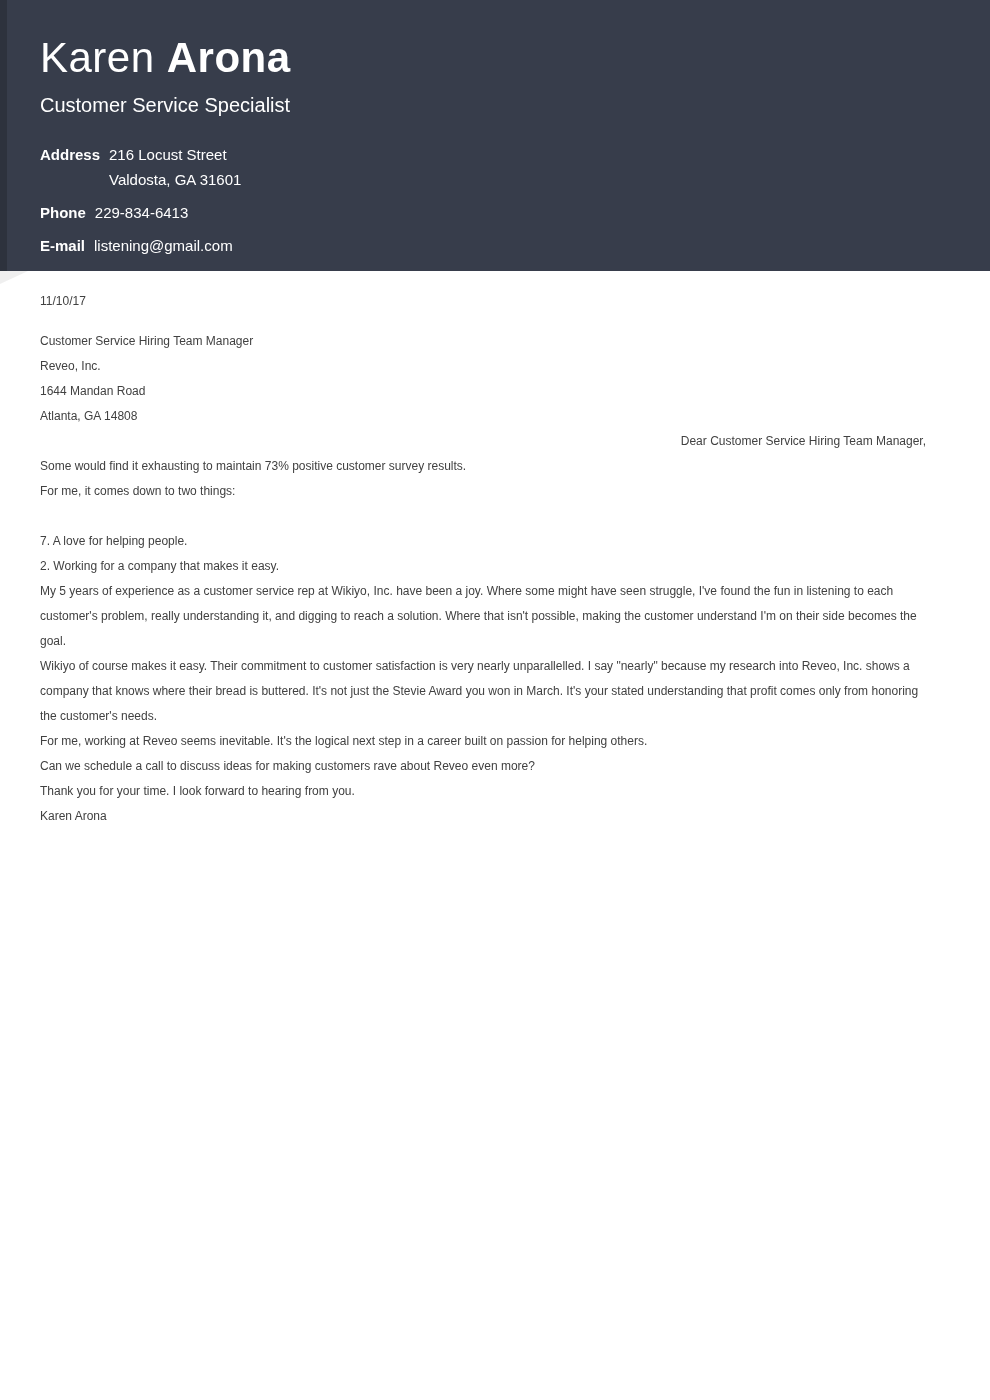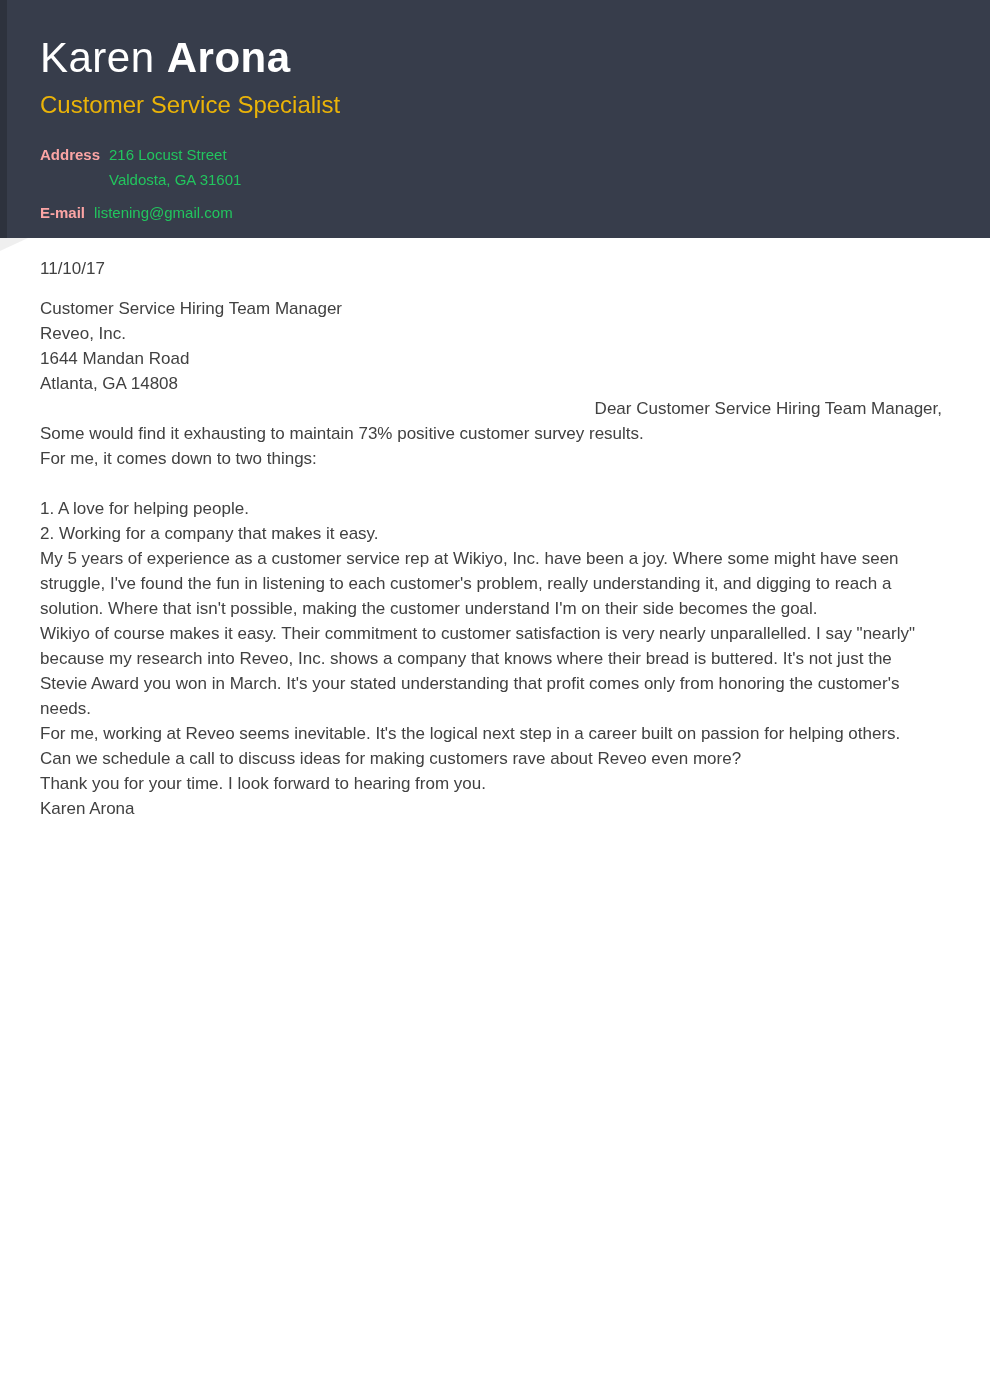--- a/index.html
+++ b/index.html
@@ -38,41 +38,41 @@
     margin: 0;
     font-size: 42px;
     line-height: 48px;
     font-weight: 400;
     color: #ffffff;
     letter-spacing: 0.5px;
   }
   .name .last { font-weight: 700; }
   .job-title {
     margin: 10px 0 0 0;
-    font-size: 24px;
+    font-size: 20px;
     line-height: 26px;
     font-weight: 400;
-    color: #eab308;
+    color: #ffffff;
   }
   .contact { margin-top: 24px; font-size: 15px; }
   .contact-row {
     display: flex;
     align-items: flex-start;
     gap: 9px;
     line-height: 25px;
     margin-top: 8px;
   }
   .contact-row:first-child { margin-top: 0; }
-  .contact-label { color: #fca5a5; font-weight: 700; white-space: nowrap; }
-  .contact-value { color: #22c55e; }
+  .contact-label { color: #ffffff; font-weight: 700; white-space: nowrap; }
+  .contact-value { color: #ffffff; }
 
   
   .letter-body {
-    padding: 18px 48px 0 40px;
-    font-size: 17px;
+    padding: 18px 64px 0 40px;
+    font-size: 12px;
     line-height: 25px;
     color: #414141;
   }
   .letter-body p { margin: 0; line-height: 25px; }
   .recipient { margin-top: 15px; }
   .salutation { margin-top: 40px; text-align: right; }
   .para { margin-top: 25px; }
   .list-block { margin-top: 25px; }
   .signature { margin-top: 50px; }
 </style>
@@ -92,20 +92,24 @@
     <div class="contact">
 
       <div class="contact-row">
         <span class="contact-label">Address</span>
         <span class="contact-value">
           <div>216 Locust Street</div>
           <div>Valdosta, GA 31601</div>
         </span>
       </div>
 
+      <div class="contact-row">
+        <span class="contact-label">Phone</span>
+        <span class="contact-value">229-834-6413</span>
+      </div>
 
       <div class="contact-row">
         <span class="contact-label">E-mail</span>
         <span class="contact-value">listening@gmail.com</span>
       </div>
 
     </div>
   </header>
 
   <main class="letter-body">
@@ -119,21 +123,21 @@
       <div>Atlanta, GA 14808</div>
     </div>
 
     <p class="salutation">Dear Customer Service Hiring Team Manager,</p>
 
     <p class="para">Some would find it exhausting to maintain 73% positive customer survey results.</p>
 
     <p class="para">For me, it comes down to two things:</p>
 
     <div class="list-block">
-      <div>1. A love for helping people.</div>
+      <div>7. A love for helping people.</div>
       <div>2. Working for a company that makes it easy.</div>
     </div>
 
     <p class="para">My 5 years of experience as a customer service rep at Wikiyo, Inc. have been a joy. Where some might have seen struggle, I've found the fun in listening to each customer's problem, really understanding it, and digging to reach a solution. Where that isn't possible, making the customer understand I'm on their side becomes the goal.</p>
 
     <p class="para">Wikiyo of course makes it easy. Their commitment to customer satisfaction is very nearly unparallelled. I say "nearly" because my research into Reveo, Inc. shows a company that knows where their bread is buttered. It's not just the Stevie Award you won in March. It's your stated understanding that profit comes only from honoring the customer's needs.</p>
 
     <p class="para">For me, working at Reveo seems inevitable. It's the logical next step in a career built on passion for helping others.</p>
 
     <p class="para">Can we schedule a call to discuss ideas for making customers rave about Reveo even more?</p>

